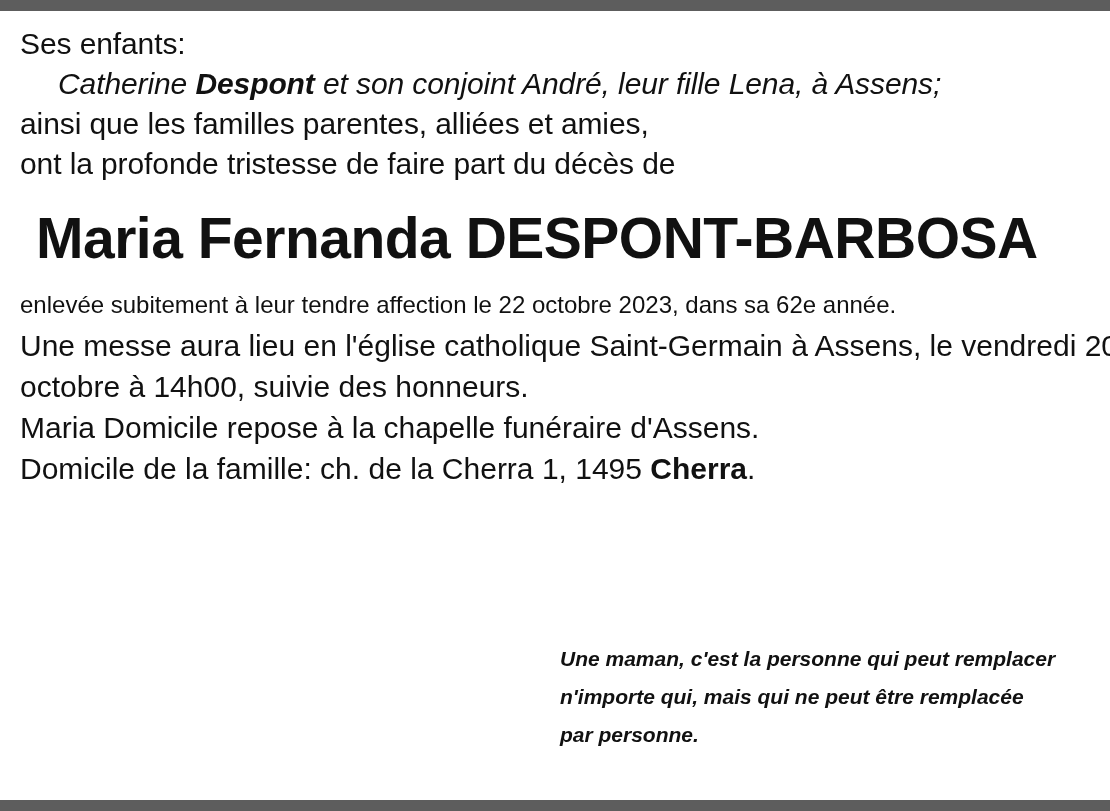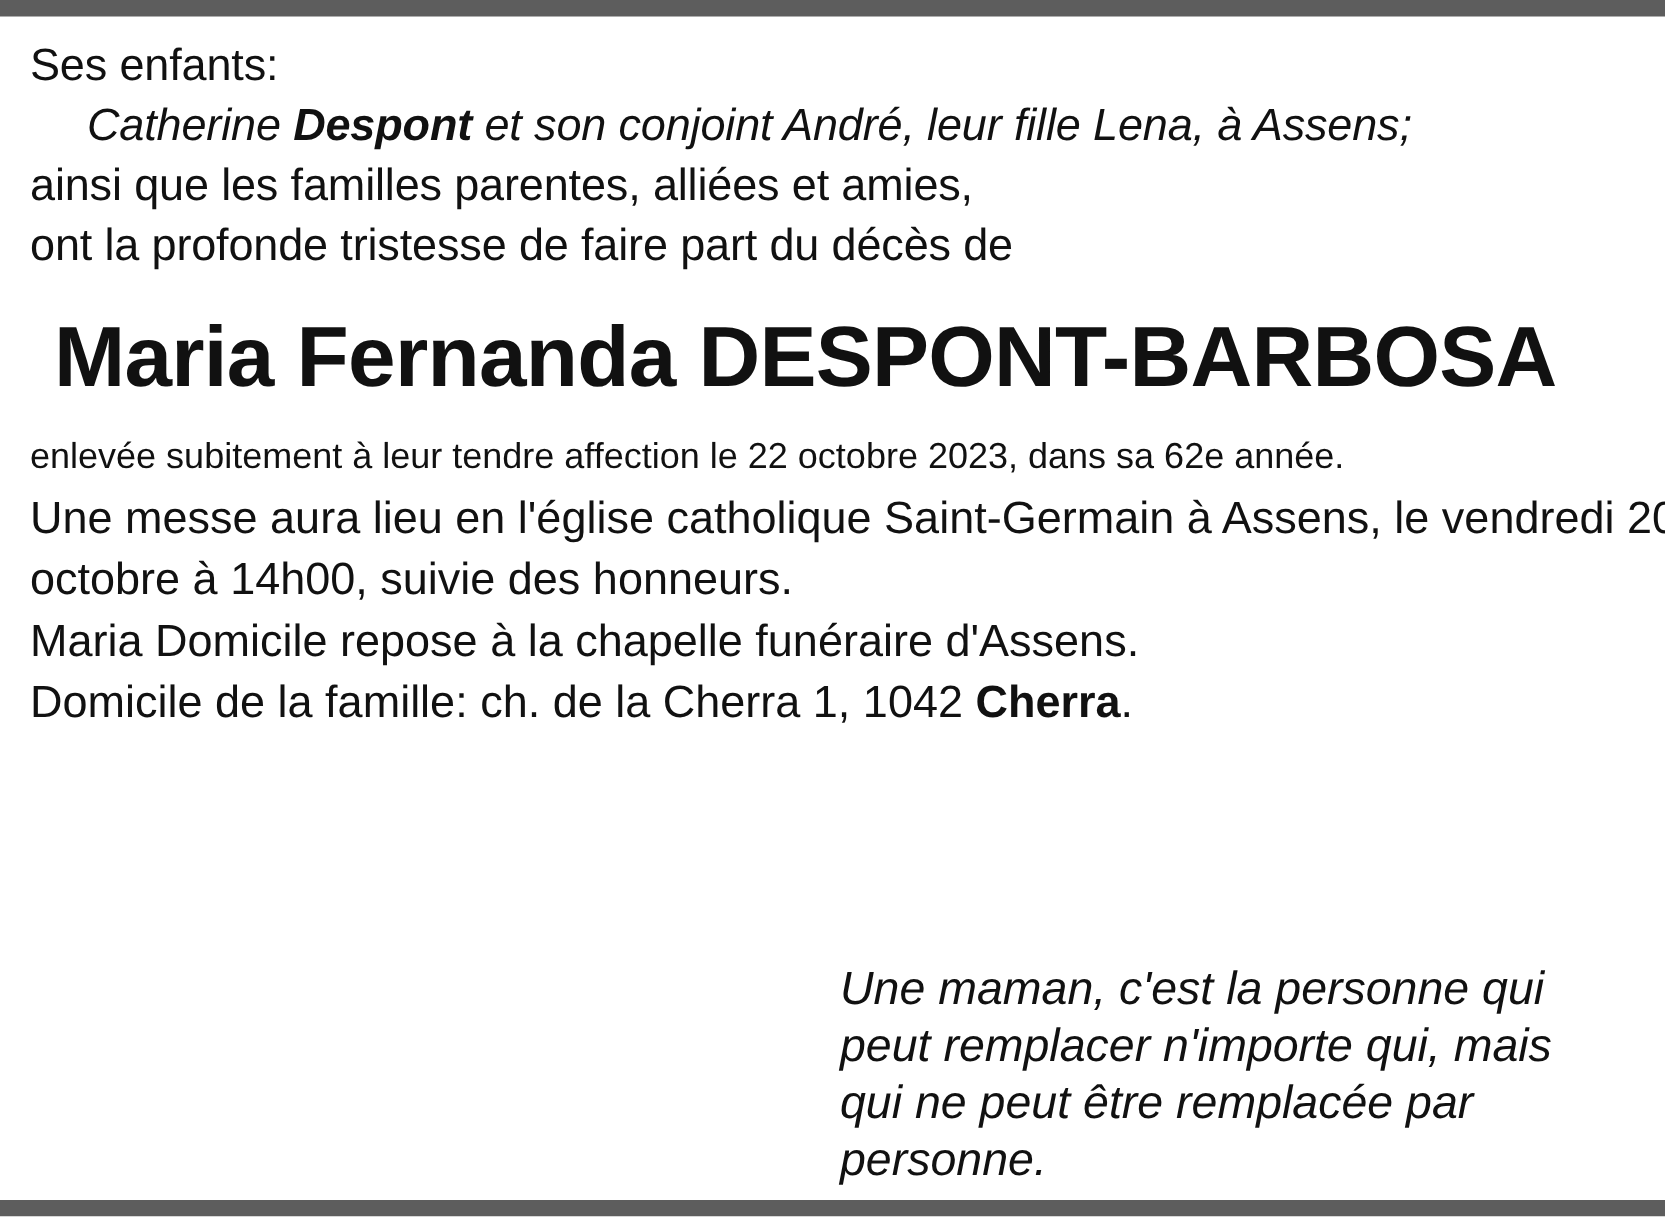--- a/index.html
+++ b/index.html
@@ -80,24 +80,24 @@
   .para-nojust {
     font-size: 30px;
     line-height: 41px;
     width: 1110px;
   }
   .quote {
     position: absolute;
     left: 560px;
     top: 640px;
     width: 500px;
-    font-size: 31px;
+    font-size: 21px;
     line-height: 38px;
     font-style: italic;
-    font-weight: 400;
+    font-weight: 700;
   }
 </style>
 </head>
 <body>
 
 <div class="notice">
 
   <div class="rule-top"></div>
 
   <div class="content">
@@ -113,21 +113,21 @@
     <div class="line">ont la profonde tristesse de faire part du décès de</div>
 
     <div class="deceased-name">Maria Fernanda DESPONT-BARBOSA</div>
 
     <div class="para">enlevée subitement à leur tendre affection le 22 octobre 2023, dans sa 62e année.</div>
 
     <div class="para-nojust">Une messe aura lieu en l'église catholique Saint-Germain à Assens, le vendredi 20 octobre à 14h00, suivie des honneurs.</div>
 
     <div class="para-nojust">Maria Domicile repose à la chapelle funéraire d'Assens.</div>
 
-    <div class="para-nojust"><span>Domicile de la famille: ch. de la Cherra 1, 1042 </span><b>Cherra</b><span>.</span></div>
+    <div class="para-nojust"><span>Domicile de la famille: ch. de la Cherra 1, 1495 </span><b>Cherra</b><span>.</span></div>
 
   </div>
 
   <div class="quote">Une maman, c'est la personne qui peut remplacer n'importe qui, mais qui ne peut être remplacée par personne.</div>
 
   <div class="rule-bottom"></div>
 
 </div>
 
 </body></html>

